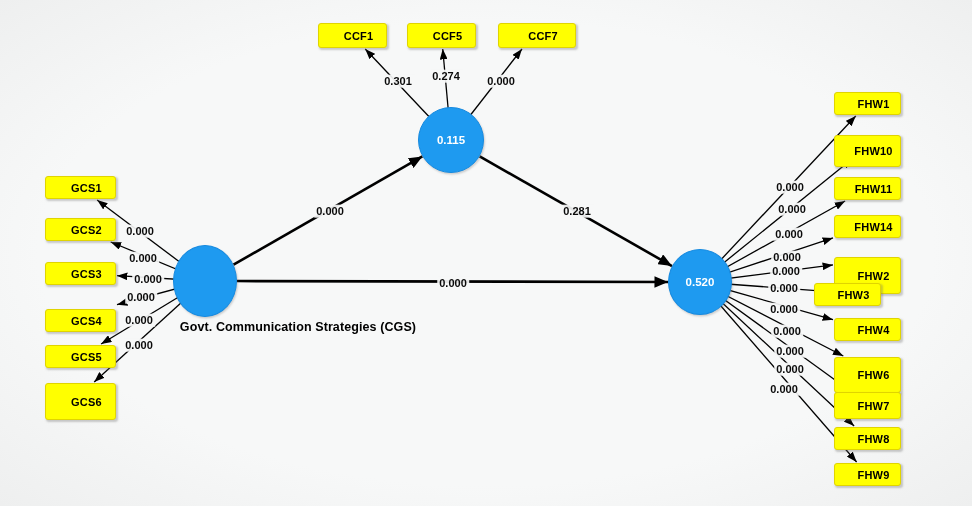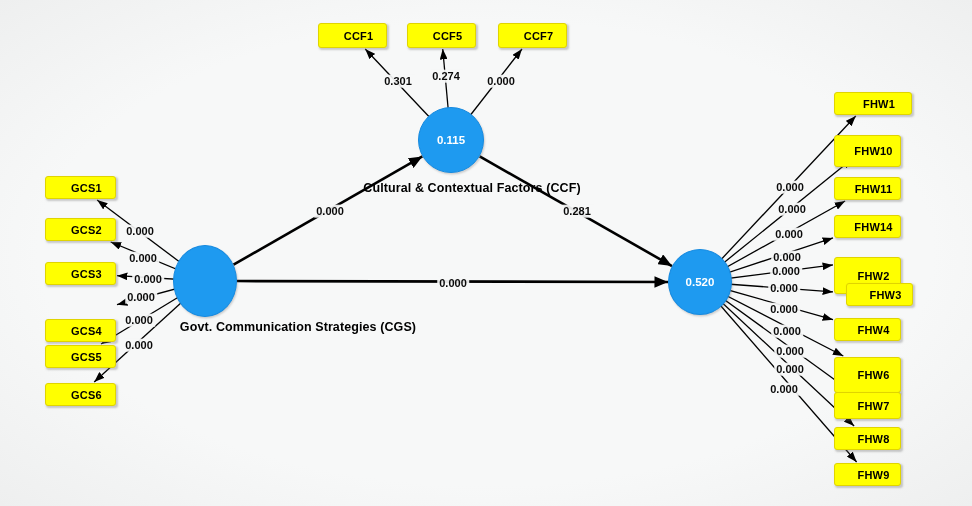--- a/index.html
+++ b/index.html
@@ -103,37 +103,36 @@
       <div class="coef" style="left: 784px; top: 309px;">0.000</div>
       <div class="coef" style="left: 787px; top: 331px;">0.000</div>
       <div class="coef" style="left: 790px; top: 351px;">0.000</div>
       <div class="coef" style="left: 790px; top: 369px;">0.000</div>
       <div class="coef" style="left: 784px; top: 389px;">0.000</div>
       <div class="coef" style="left: 330px; top: 211px;">0.000</div>
       <div class="coef" style="left: 453px; top: 283px;">0.000</div>
       <div class="coef" style="left: 577px; top: 211px;">0.281</div>
       <div class="indicator" style="left: 318px; top: 23px; width: 69px; height: 25px; background: rgb(255, 255, 0); color: rgb(0, 0, 0);">CCF1</div>
       <div class="indicator" style="left: 407px; top: 23px; width: 69px; height: 25px; background: rgb(255, 255, 0); color: rgb(0, 0, 0);">CCF5</div>
-      <div class="indicator" style="left: 498px; top: 23px; width: 69px; height: 25px; background: rgb(255, 255, 0); color: rgb(0, 0, 0);">CCF7</div>
+      <div class="indicator" style="left: 498px; top: 23px; width: 78px; height: 25px; background: rgb(255, 255, 0); color: rgb(0, 0, 0);">CCF7</div>
       <div class="indicator" style="left: 45px; top: 176px; width: 71px; height: 23px; background: rgb(255, 255, 0); color: rgb(0, 0, 0);">GCS1</div>
       <div class="indicator" style="left: 45px; top: 218px; width: 71px; height: 23px; background: rgb(255, 255, 0); color: rgb(0, 0, 0);">GCS2</div>
       <div class="indicator" style="left: 45px; top: 262px; width: 71px; height: 23px; background: rgb(255, 255, 0); color: rgb(0, 0, 0);">GCS3</div>
-      <div class="indicator" style="left: 45px; top: 319px; width: 71px; height: 23px; background: rgb(255, 255, 0); color: rgb(0, 0, 0);">GCS4</div>
+      <div class="indicator" style="left: 45px; top: 309px; width: 71px; height: 23px; background: rgb(255, 255, 0); color: rgb(0, 0, 0);">GCS4</div>
       <div class="indicator" style="left: 45px; top: 345px; width: 71px; height: 23px; background: rgb(255, 255, 0); color: rgb(0, 0, 0);">GCS5</div>
-      <div class="indicator" style="left: 45px; top: 383px; width: 71px; height: 23px; background: rgb(255, 255, 0); color: rgb(0, 0, 0);">GCS6</div>
-      <div class="indicator" style="left: 834px; top: 92px; width: 78px; height: 23px; background: rgb(255, 255, 0); color: rgb(0, 0, 0);">FHW1</div>
+      <div class="indicator" style="left: 45px; top: 383px; width: 71px; height: 37px; background: rgb(255, 255, 0); color: rgb(0, 0, 0);">GCS6</div>
+      <div class="indicator" style="left: 834px; top: 92px; width: 67px; height: 23px; background: rgb(255, 255, 0); color: rgb(0, 0, 0);">FHW1</div>
       <div class="indicator" style="left: 834px; top: 135px; width: 67px; height: 32px; background: rgb(255, 255, 0); color: rgb(0, 0, 0);">FHW10</div>
       <div class="indicator" style="left: 834px; top: 177px; width: 67px; height: 23px; background: rgb(255, 255, 0); color: rgb(0, 0, 0);">FHW11</div>
       <div class="indicator" style="left: 834px; top: 215px; width: 67px; height: 23px; background: rgb(255, 255, 0); color: rgb(0, 0, 0);">FHW14</div>
       <div class="indicator" style="left: 834px; top: 257px; width: 67px; height: 37px; background: rgb(255, 255, 0); color: rgb(0, 0, 0);">FHW2</div>
-      <div class="indicator" style="left: 846px; top: 283px; width: 67px; height: 23px; background: rgb(255, 255, 0); color: rgb(0, 0, 0);">FHW3</div>
+      <div class="indicator" style="left: 814px; top: 283px; width: 67px; height: 23px; background: rgb(255, 255, 0); color: rgb(0, 0, 0);">FHW3</div>
       <div class="indicator" style="left: 834px; top: 318px; width: 67px; height: 23px; background: rgb(255, 255, 0); color: rgb(0, 0, 0);">FHW4</div>
       <div class="indicator" style="left: 834px; top: 357px; width: 67px; height: 36px; background: rgb(255, 255, 0); color: rgb(0, 0, 0);">FHW6</div>
       <div class="indicator" style="left: 834px; top: 392px; width: 67px; height: 27px; background: rgb(255, 255, 0); color: rgb(0, 0, 0);">FHW7</div>
       <div class="indicator" style="left: 834px; top: 427px; width: 67px; height: 23px; background: rgb(255, 255, 0); color: rgb(0, 0, 0);">FHW8</div>
       <div class="indicator" style="left: 834px; top: 463px; width: 67px; height: 23px; background: rgb(255, 255, 0); color: rgb(0, 0, 0);">FHW9</div>
       <div class="latent" style="left: 418px; top: 107px; width: 66px; height: 66px; background: rgb(30, 154, 240); color: rgb(255, 255, 255);">0.115</div>
-      <div class="latent-label" style="left: 472px; top: 188px;">Cultural &amp; Contextual Factors (CCF)</div>
       <div class="latent" style="left: 173px; top: 245px; width: 64px; height: 72px; background: rgb(30, 154, 240); color: rgb(255, 255, 255);"></div>
       <div class="latent-label" style="left: 298px; top: 327px;">Govt. Communication Strategies (CGS)</div>
       <div class="latent" style="left: 668px; top: 249px; width: 64px; height: 66px; background: rgb(30, 154, 240); color: rgb(255, 255, 255);">0.520</div>
     </div>
 </div>
 
 </body></html>

